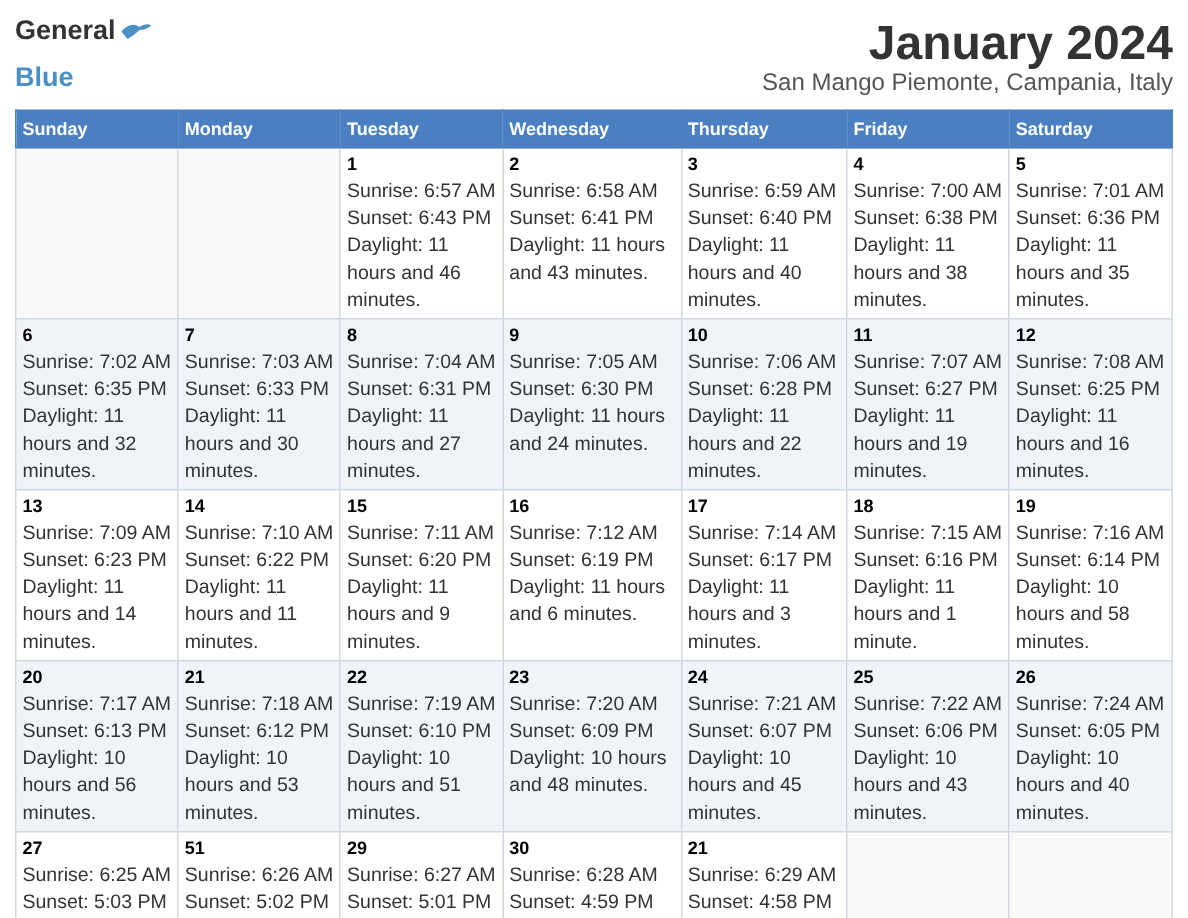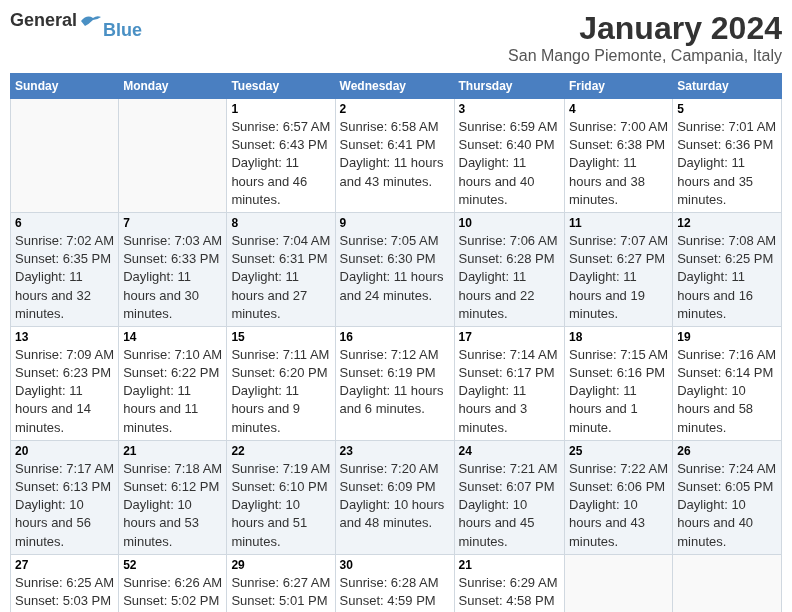--- a/index.html
+++ b/index.html
@@ -11,21 +11,21 @@
       padding: 10px;
     }
     .header {
       display: flex;
       justify-content: space-between;
       align-items: flex-start;
       margin-bottom: 8px;
     }
     .logo {
       display: flex;
-      flex-direction: row;
+      flex-direction: column;
       align-items: flex-start;
     }
     .logo-top {
       display: flex;
       align-items: center;
       gap: 2px;
     }
     .title-section {
       text-align: right;
     }
@@ -232,21 +232,21 @@
           <div class="day-number">26</div>
           <div class="day-info">Sunrise: 7:24 AM<br>Sunset: 6:05 PM<br>Daylight: 10 hours and 40 minutes.</div>
         </td>
       </tr>
       <tr>
         <td>
           <div class="day-number">27</div>
           <div class="day-info">Sunrise: 6:25 AM<br>Sunset: 5:03 PM<br>Daylight: 10 hours and 38 minutes.</div>
         </td>
         <td>
-          <div class="day-number">52</div>
+          <div class="day-number">51</div>
           <div class="day-info">Sunrise: 6:26 AM<br>Sunset: 5:02 PM<br>Daylight: 10 hours and 36 minutes.</div>
         </td>
         <td>
           <div class="day-number">29</div>
           <div class="day-info">Sunrise: 6:27 AM<br>Sunset: 5:01 PM<br>Daylight: 10 hours and 33 minutes.</div>
         </td>
         <td>
           <div class="day-number">30</div>
           <div class="day-info">Sunrise: 6:28 AM<br>Sunset: 4:59 PM<br>Daylight: 10 hours and 31 minutes.</div>
         </td>

